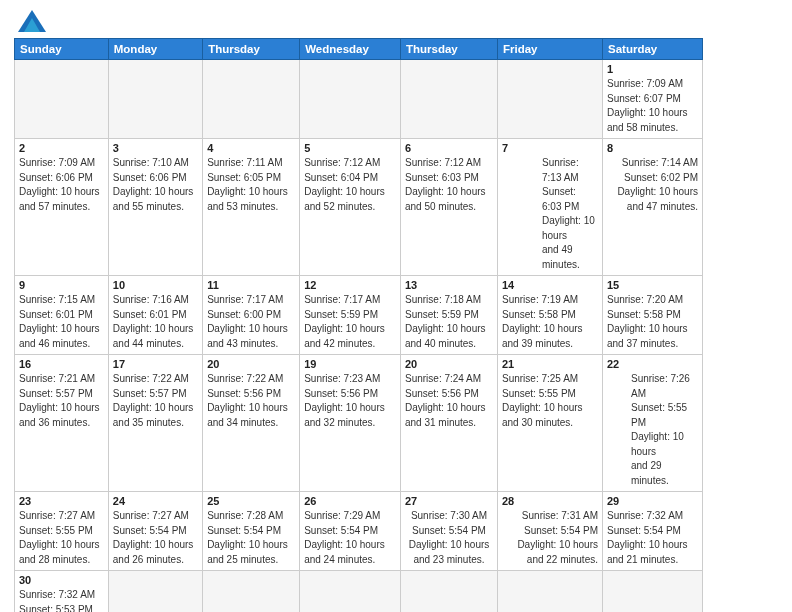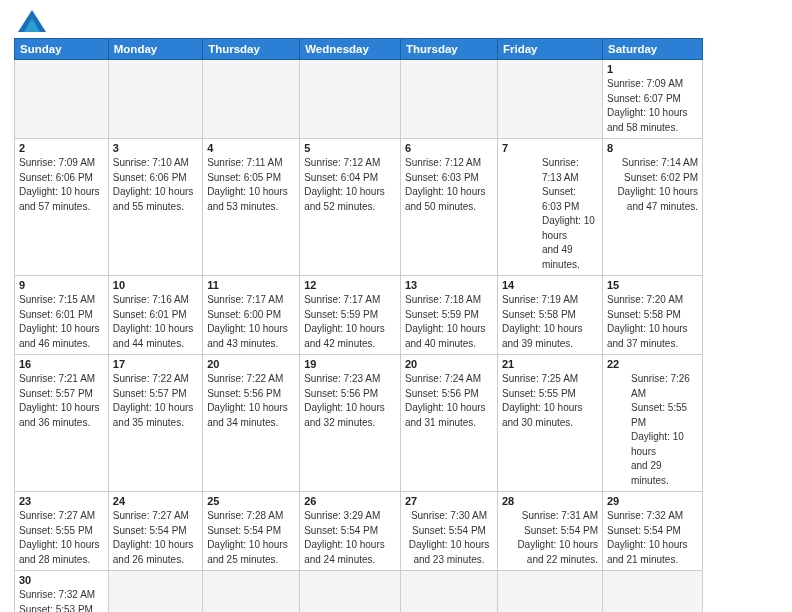--- a/index.html
+++ b/index.html
@@ -315,21 +315,21 @@
           </td>
           <td>
             <span class="day-num">25</span>
             <div class="day-info" style="white-space: pre-line;">Sunrise: 7:28 AM
 Sunset: 5:54 PM
 Daylight: 10 hours
 and 25 minutes.</div>
           </td>
           <td>
             <span class="day-num">26</span>
-            <div class="day-info" style="white-space: pre-line;">Sunrise: 3:29 AM
+            <div class="day-info" style="white-space: pre-line;">Sunrise: 7:29 AM
 Sunset: 5:54 PM
 Daylight: 10 hours
 and 24 minutes.</div>
           </td>
           <td>
             <span class="day-num">27</span>
             <div class="day-info" style="white-space: pre-line; text-align: center;">Sunrise: 7:30 AM
 Sunset: 5:54 PM
 Daylight: 10 hours
 and 23 minutes.</div>

